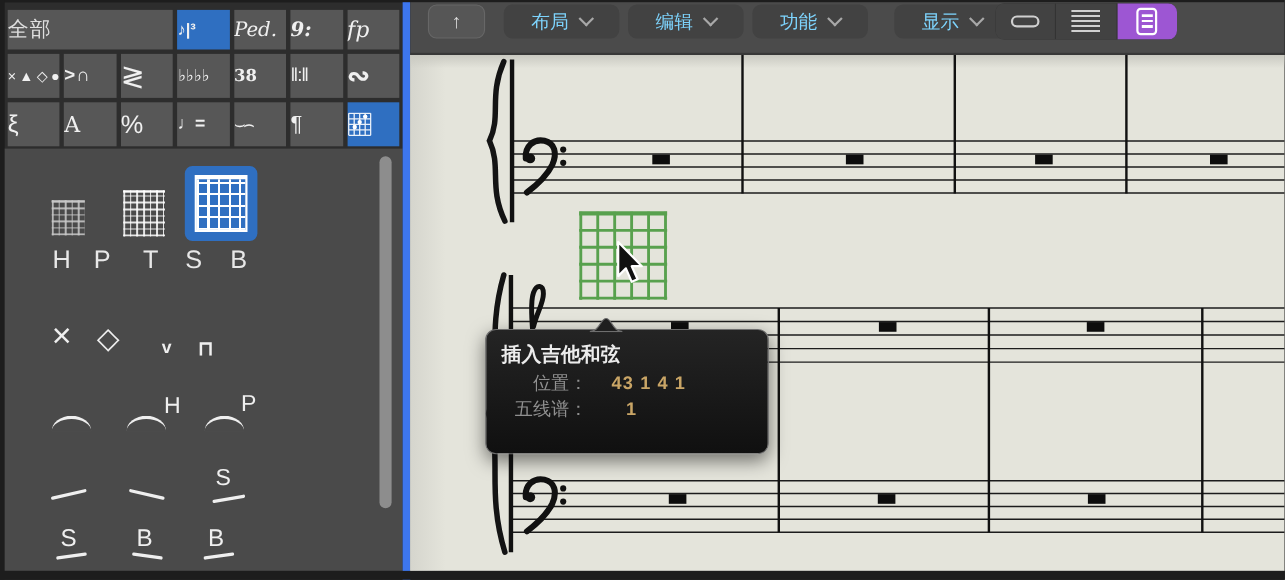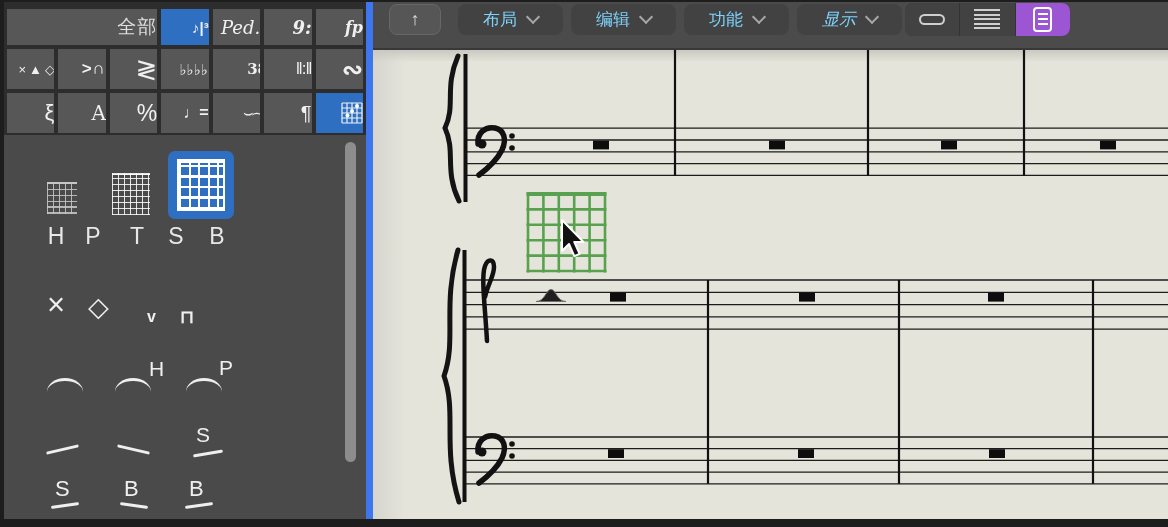--- a/index.html
+++ b/index.html
@@ -2,30 +2,30 @@
 <html><head>
 <meta charset="utf-8">
 <style>
   html,body{margin:0;padding:0;background:#1d1d1d;}
   #app{position:relative;width:1168px;height:527px;overflow:hidden;
        font-family:"Liberation Sans",sans-serif;background:#1d1d1d;}
   
   #palette{position:absolute;left:4px;top:2px;width:362px;height:133px;background:#2d2d2d;
            display:grid;grid-template-columns:repeat(7,1fr);grid-template-rows:36px 40px 40px;
            gap:4px;padding:7px 3px 0 3px;box-sizing:border-box;}
-  .cell{background:#575757;color:#f0f0f0;display:flex;align-items:center;justify-content:flex-end;
+  .cell{background:#575757;color:#f0f0f0;display:flex;align-items:center;justify-content:flex-start;
         overflow:hidden;user-select:none;}
   .cell.sel{background:#2f6fc1;}
   .span3{grid-column:span 3;}
   .g-all{font-size:19px;color:#dedede;letter-spacing:1px;}
   .g-serif{font-family:"DejaVu Serif",serif;font-style:italic;}
   .g-tuplet{font-size:15px;font-weight:bold;}
   .g-ped{font-size:18px;}
   .g-clef9{font-size:18px;font-weight:bold;}
-  .g-fp{font-size:16px;font-weight:bold;}
+  .g-fp{font-size:20px;font-weight:normal;}
   .g-noteheads{width:36px;font-size:13px;line-height:13px;letter-spacing:3px;text-align:center;white-space:normal;}
   .g-artic{font-size:17px;font-weight:bold;letter-spacing:1px;}
   .g-hairpin{font-size:26px;}
   .g-accid{width:30px;font-size:15px;line-height:13px;text-align:center;}
   .g-timesig{width:13px;font-size:15px;line-height:13px;text-align:center;font-weight:bold;font-family:"DejaVu Serif",serif;}
   .g-repeat{font-size:17px;letter-spacing:-1px;}
   .g-trill{font-size:25px;font-weight:bold;}
   .g-rest{font-size:22px;}
   .g-A{font-size:20px;font-family:"DejaVu Serif",serif;}
   .g-segno{font-size:23px;}
@@ -214,21 +214,21 @@
       <span class="chev"></span>
       </div>
     <div class="tbtn menu-btn" style="left:311px;">
       <span>功能</span>
       <span class="chev"></span>
       </div>
     <div class="tbtn menu-btn" style="left:198px;">
       <span>编辑</span>
       <span class="chev"></span>
       </div>
-    <div class="tbtn menu-btn" style="left:424px;font-style:italic;">
+    <div class="tbtn menu-btn" style="left:440px;">
       <span>显示</span>
       <span class="chev"></span>
       </div>
     <div id="segmented">
       <div class="seg">
         <div class="ic-capsule"></div>
         </div>
       <div class="seg">
         <div class="ic-wrap"></div>
         </div>
@@ -315,17 +315,28 @@
         <line x1="526.5" y1="271" x2="606.5" y2="271" stroke="#58a14e" stroke-width="2.6"></line>
       </g>
     <g>
       <path d="M562 220 L562 251 L569 244 L574.3 256.2 L579.6 253.9 L574.3 242 L583.5 242 Z" fill="#111" stroke="#fff" stroke-width="2" stroke-linejoin="round"></path>
     </g>
   </svg>
 
   <svg id="tooltip-notch" width="30" height="14">
     <path d="M0,13.5 C9,13.5 10,1.5 15,1.5 C20,1.5 21,13.5 30,13.5 Z" fill="#1f1f1f" stroke="#6e6e6e" stroke-width="1"></path>
   </svg>
+  <div id="tooltip">
+    <div id="tt-title">插入吉他和弦</div>
+    <div class="tt-row">
+      <span class="tt-label">位置：</span>
+      <span class="tt-val">43 1 4 1</span>
+    </div>
+    <div class="tt-row">
+      <span class="tt-label">五线谱：</span>
+      <span class="tt-val ind">1</span>
+    </div>
+  </div>
 
   <div class="chrome" style="left:0;top:0;width:1168px;height:2px;"></div>
   <div class="chrome" style="left:0;top:0;width:4px;height:527px;"></div>
   <div class="chrome" style="left:0;top:519px;width:1168px;height:8px;"></div>
 </div>
 
 </body></html>

